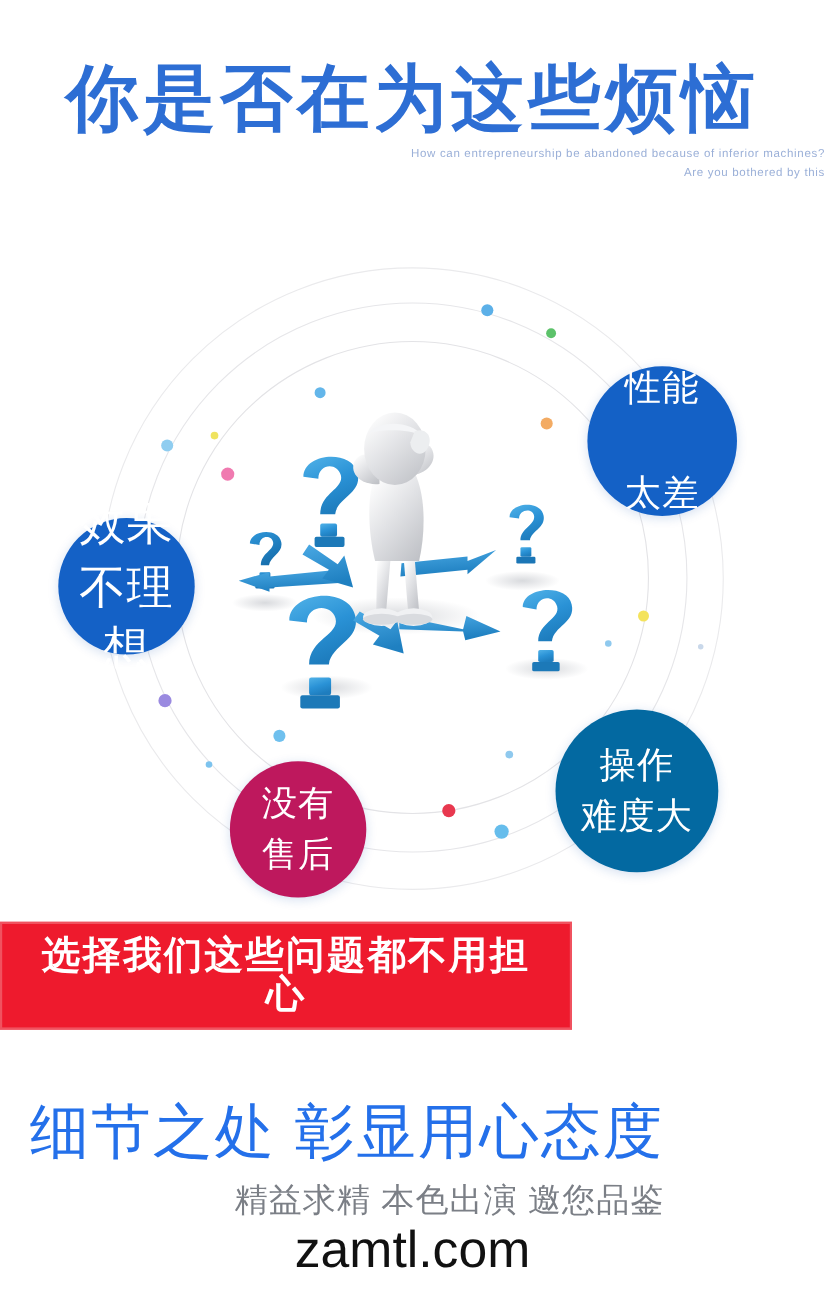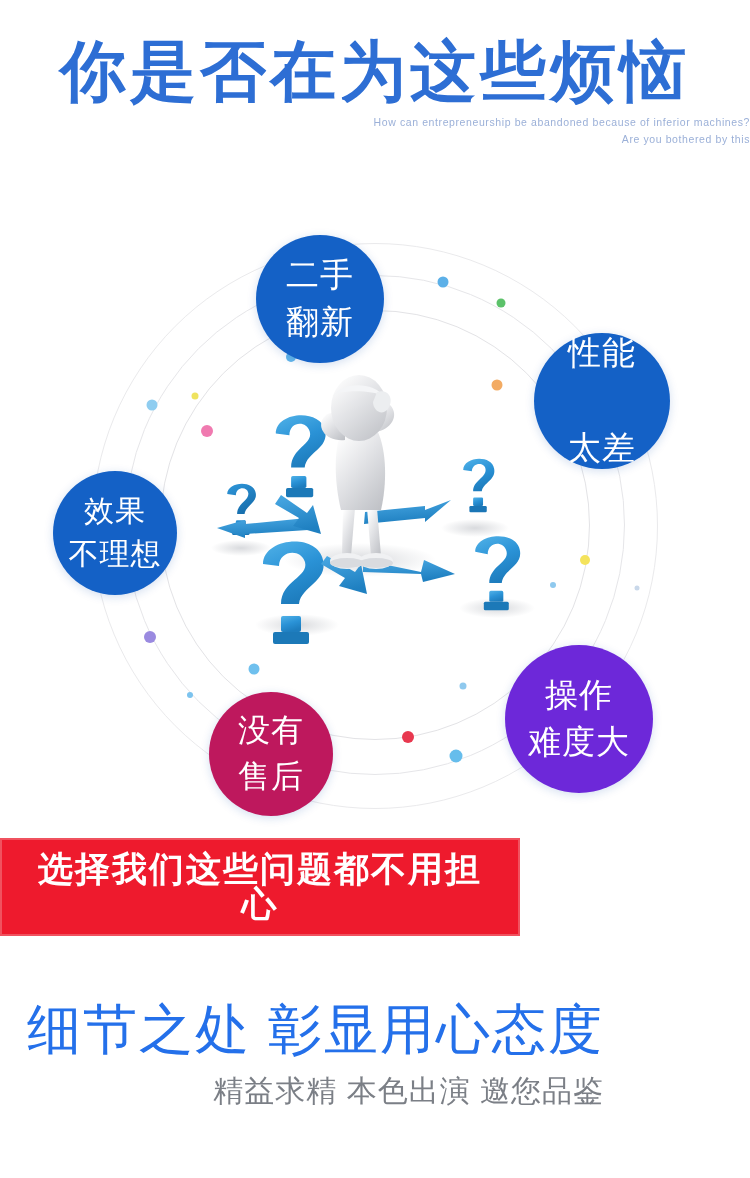--- a/index.html
+++ b/index.html
@@ -20,21 +20,21 @@
 
   
   .header {
     position: absolute;
     top: 0; left: 0;
     width: 750px;
     text-align: center;
   }
   .main-title {
     margin: 0;
-    padding-top: 38px;
+    padding-top: 56px;
     font-size: 66px;
     line-height: 1.02;
     font-weight: 700;
     letter-spacing: 4px;
     color: #2d6ed4;
     font-family: "Liberation Sans", "DejaVu Sans", sans-serif;
   }
   .sub-title-cn {
     margin: 0;
     padding-top: 18px;
@@ -101,21 +101,21 @@
     text-align: center;
     font-weight: 400;
     letter-spacing: 1px;
     box-shadow: 0 2px 10px rgba(18,80,170,0.18);
   }
   .bubble span { display: block; }
   .bubble .l1 { margin-bottom: 2px; }
 
   .bubble.b1 { left: 256px; top:  20px; width: 128px; height: 128px; font-size: 33px; }
   .bubble.b2 { left: 534px; top: 118px; width: 136px; height: 136px; font-size: 33px; gap: 48px; }
-  .bubble.b3 { left:  53px; top: 256px; width: 124px; height: 124px; font-size: 30px; }
+  .bubble.b3 { left:  53px; top: 256px; width: 124px; height: 124px; font-size: 42px; }
   .bubble.b4 { left: 209px; top: 477px; width: 124px; height: 124px; font-size: 32px; }
   .bubble.b5 { left: 505px; top: 430px; width: 148px; height: 148px; font-size: 33px; }
 
   
   .banner-wrap {
     position: absolute;
     top: 838px;
     left: 0;
     width: 750px;
     display: flex;
@@ -303,44 +303,41 @@
           <path d="M200 72 C216 70, 224 56, 216 46 C210 40, 200 46, 196 56 Z" fill="url(#body)"></path>
 
           <ellipse cx="184" cy="48" rx="28" ry="33" fill="url(#body)"></ellipse>
           <path d="M160 34 C168 22, 200 22, 208 36 C198 30, 170 30, 160 34 Z" fill="#f4f5f7"></path>
 
           <path d="M202 32 C214 28, 220 40, 212 50 C206 56, 198 50, 198 42 Z" fill="#eceef0"></path>
         </g>
       </svg>
     </div>
 
-    <div class="bubble b1" style="background: rgb(20, 97, 198);">
-      <span class="l1">二手</span>
-      <span class="l2">翻新</span>
-    </div>
     <div class="bubble b2" style="background: rgb(20, 97, 198);">
       <span class="l1">性能</span>
       <span class="l2">太差</span>
     </div>
     <div class="bubble b3" style="background: rgb(20, 97, 198);">
       <span class="l1">效果</span>
       <span class="l2">不理想</span>
     </div>
     <div class="bubble b4" style="background: #be185d;">
       <span class="l1">没有</span>
       <span class="l2">售后</span>
     </div>
-    <div class="bubble b5" style="background: #6d28d9;">
+    <div class="bubble b5" style="background: #0369a1;">
       <span class="l1">操作</span>
       <span class="l2">难度大</span>
     </div>
   </div>
 
   <div class="banner-wrap">
     <div class="banner" style="background: rgb(238, 26, 45); border-color: rgb(240, 82, 95); color: rgb(255, 255, 255);">选择我们这些问题都不用担心</div>
   </div>
 
   <div class="footer">
     <p class="footer-title" style="color: rgb(36, 112, 234);">细节之处 彰显用心态度</p>
     <p class="footer-sub" style="color: rgb(123, 127, 134); padding-left: 45px;">精益求精 本色出演 邀您品鉴</p>
   </div>
+  <div class="watermark">zamtl.com</div>
 
 </div>
 
 </body></html>

